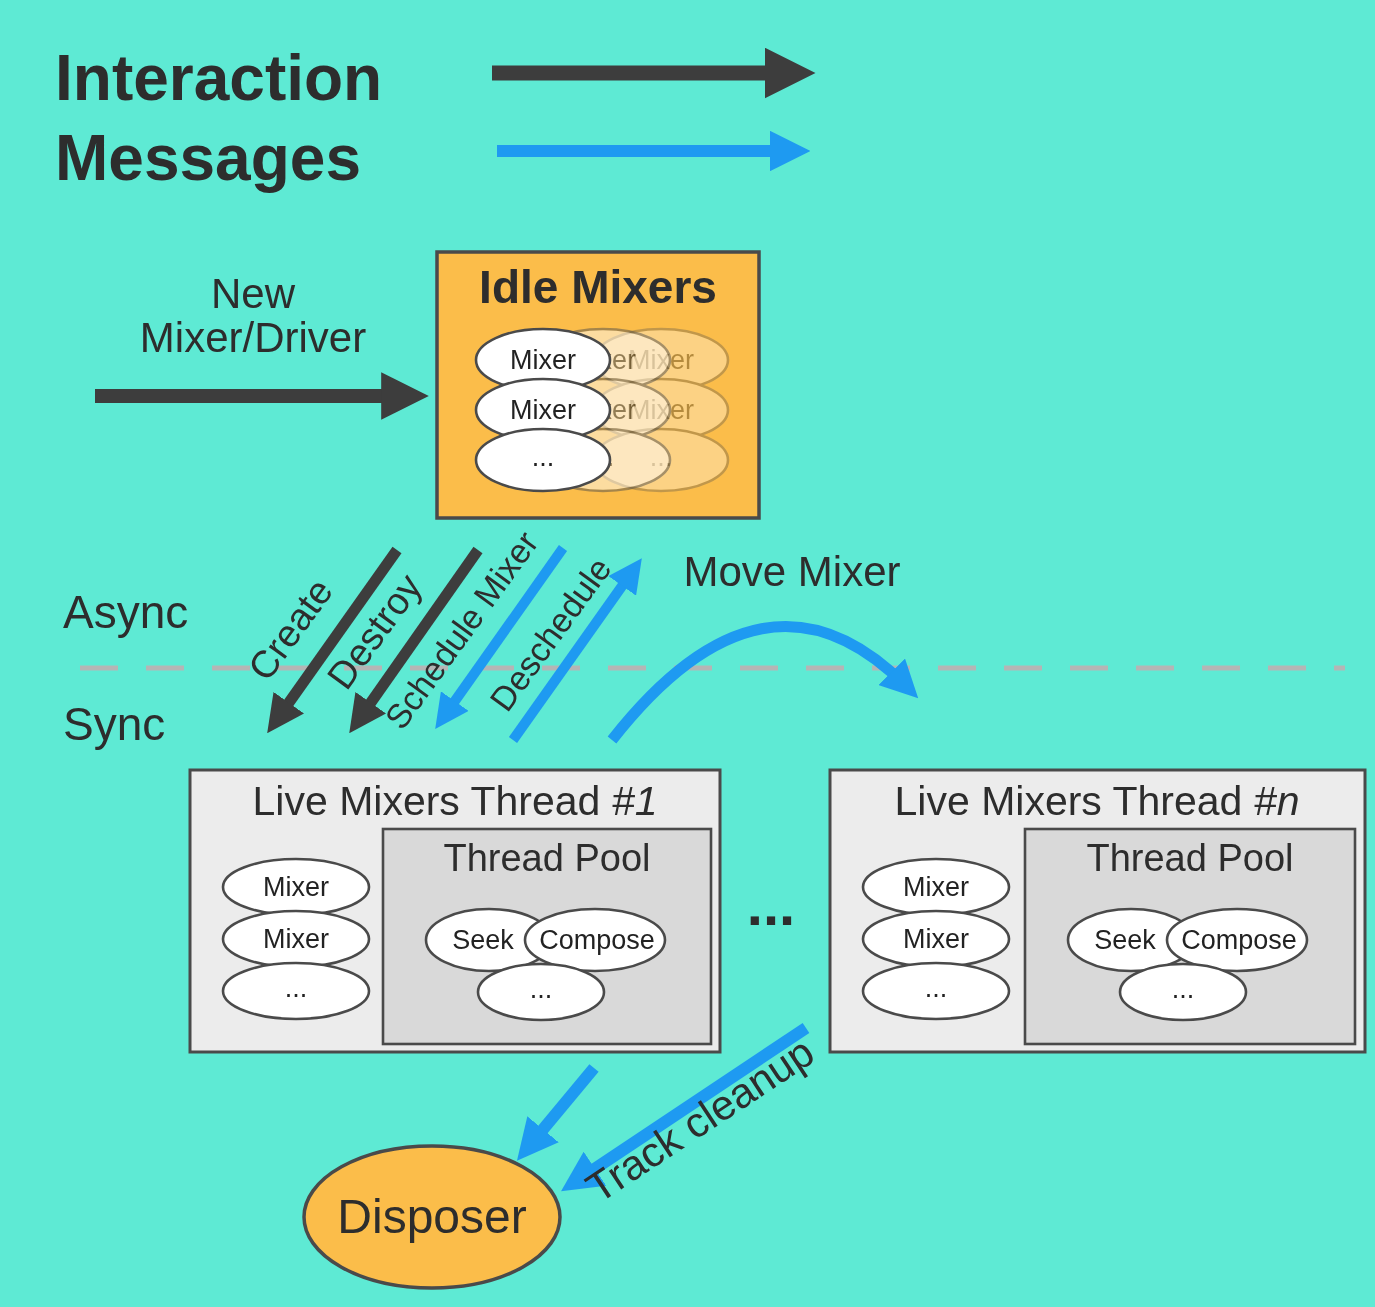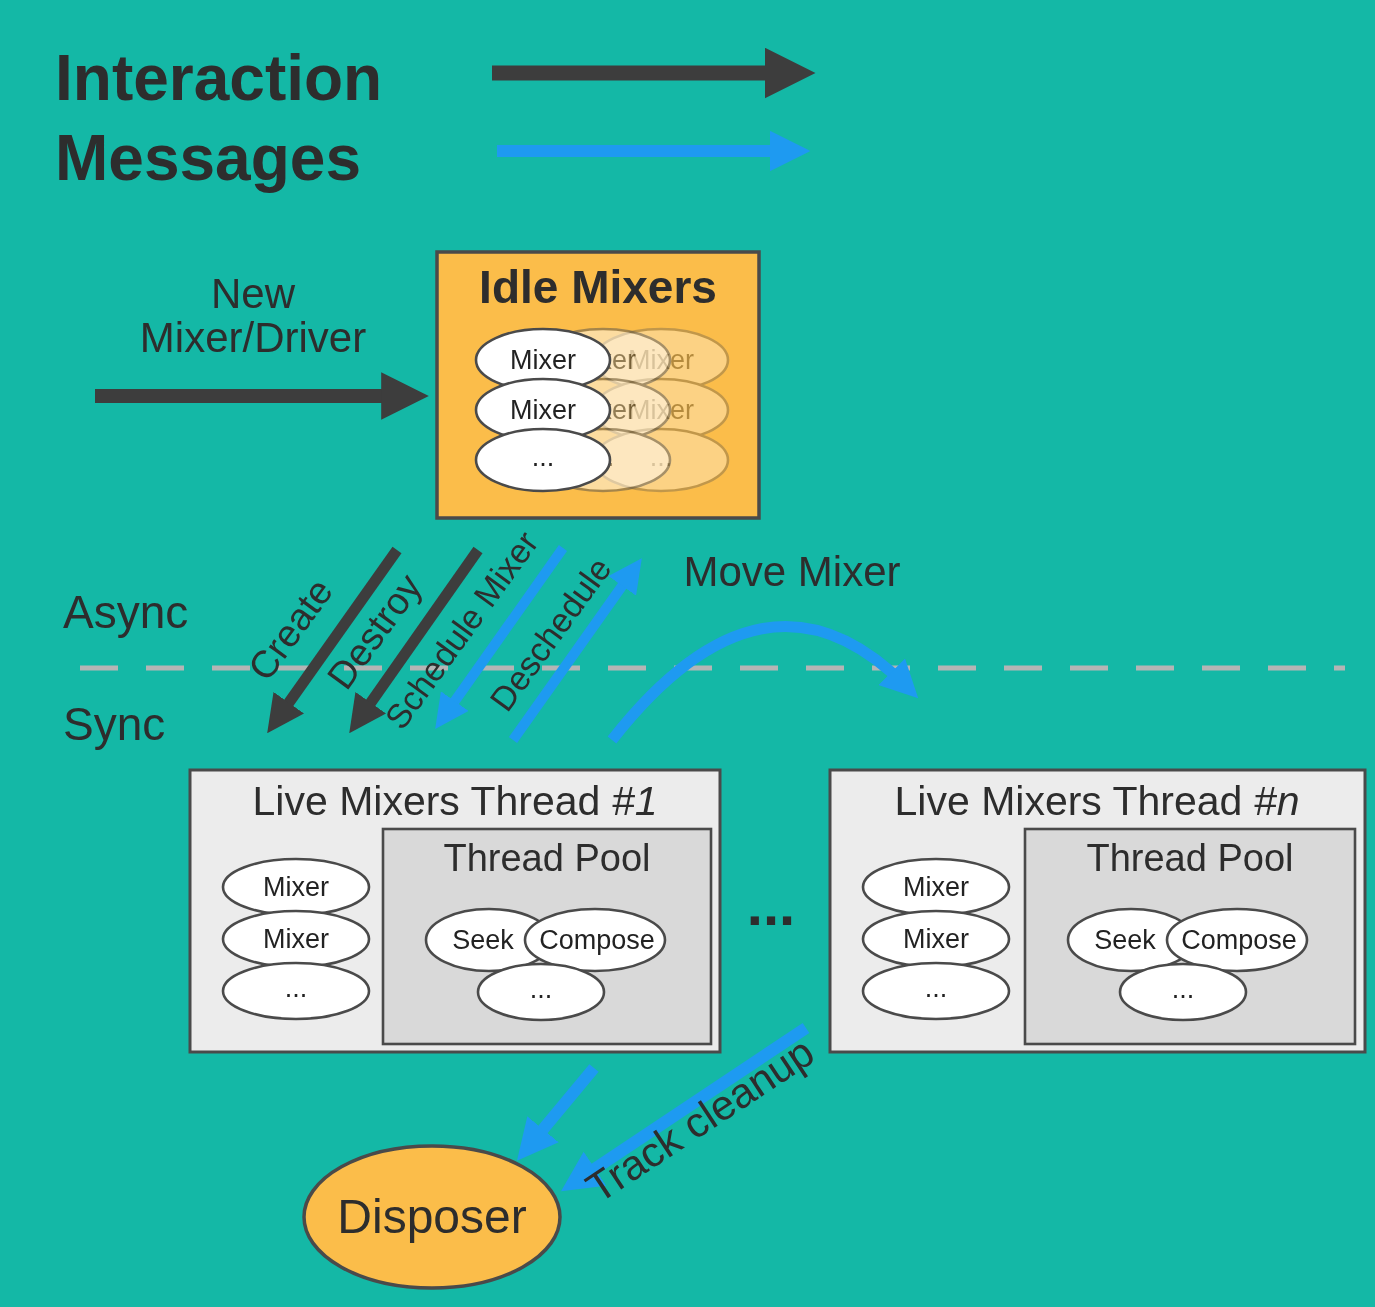--- a/index.html
+++ b/index.html
@@ -1,16 +1,16 @@
 <!DOCTYPE html>
 <html><head>
 <meta charset="utf-8">
 <style>
   html,body { margin:0; padding:0; background:#ffffff; }
-  .stage { position:relative; width:1375px; height:1307px; background:#14b8a6; }
+  .stage { position:relative; width:1375px; height:1307px; background:#5eead4; }
   svg { display:block; font-family:"Liberation Sans", sans-serif; }
   text { fill:#2d2d2d; font-family:"Liberation Sans", sans-serif; }
   .hdr   { font-size:64px; font-weight:600; }
   .lane  { font-size:46px; font-weight:500; }
   .lbl42 { font-size:42px; font-weight:500; }
   .lbl38 { font-size:38px; font-weight:500; }
   .lbl34 { font-size:34px; font-weight:500; }
   .boxtitle  { font-size:46px; font-weight:600; }
   .boxtitle2 { font-size:41px; font-weight:500; }
   .pooltitle { font-size:38px; font-weight:500; }

